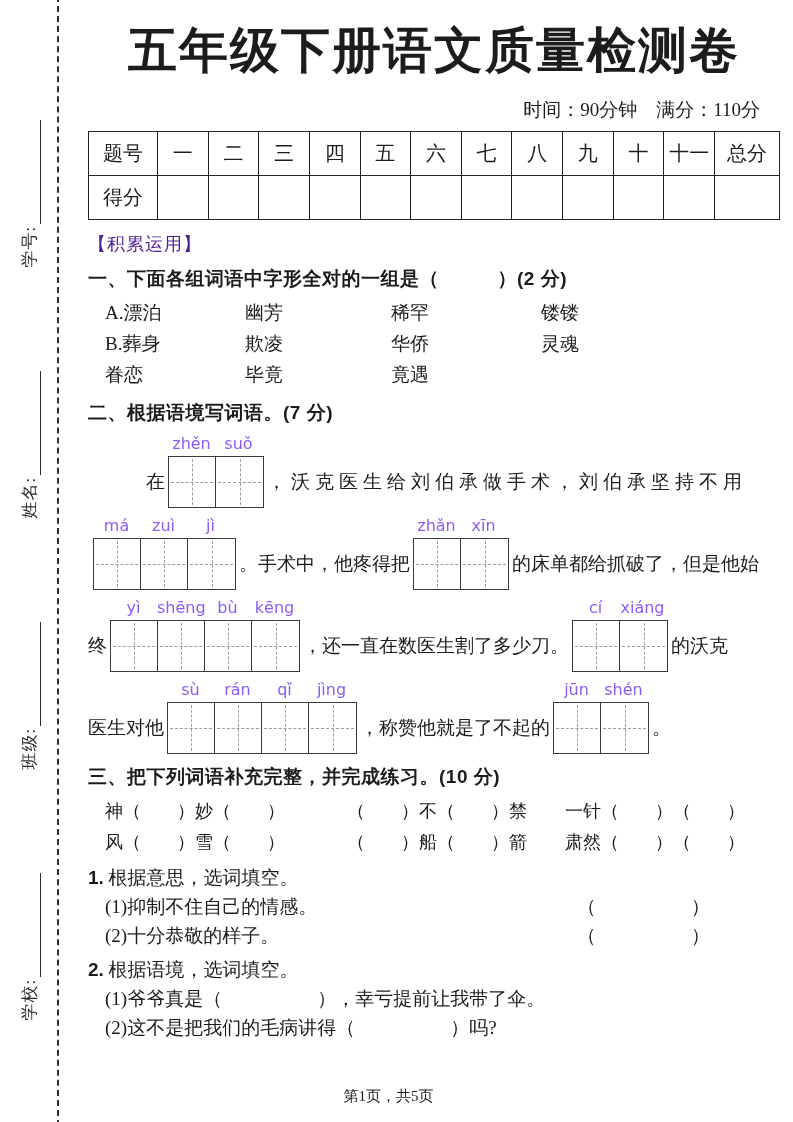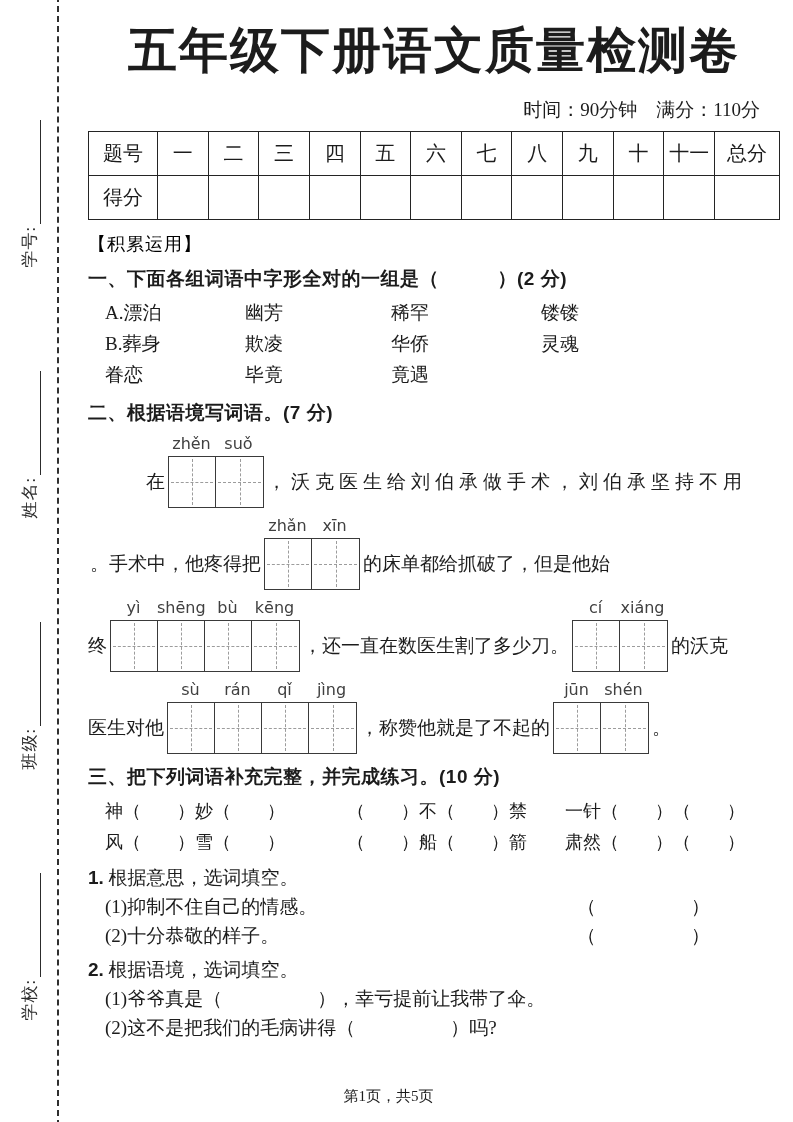--- a/index.html
+++ b/index.html
@@ -21,34 +21,34 @@
   .bind-blank { display:inline-block; width:104px; height:1.05em; border-bottom:1.6px solid #2c2c2c; margin-left:2px; }
   
   .content { position:absolute; left:88px; top:20px; width:692px; }
   .title { margin:0; font-size:49px; font-weight:700; text-align:center; letter-spacing:2px; line-height:1.25; }
   .subtitle { font-size:33px; text-align:center; margin-top:8px; letter-spacing:1px; }
   .info { text-align:right; font-size:19px; padding-right:20px; margin-top:16px; }
   table.score-table { width:100%; margin-top:8px; border-collapse:collapse; border:1.5px solid #242424; table-layout:fixed; }
   table.score-table td { border:1.5px solid #242424; height:43px; text-align:center; font-size:20px; padding:0; }
   td.c-first { width:68px; }
   td.c-last { width:64px; }
-  .tag { margin-top:12px; font-size:18px; color:#000000; letter-spacing:1px; }
+  .tag { margin-top:12px; font-size:18px; color:#4c1d95; letter-spacing:1px; }
   .qh { margin-top:10px; font-size:19px; font-weight:700; font-family:"Liberation Sans","DejaVu Sans",sans-serif; letter-spacing:.5px; }
   .opt-grid { display:grid; grid-template-columns:140px 146px 150px auto; padding-left:17px; font-size:19px; line-height:31px; margin-top:5px; }
   
   .q2-lines { margin-top:2px; }
   .q2-line { display:flex; align-items:flex-end; margin-top:8px; font-size:19px; }
   .seg-text { padding-bottom:13px; white-space:pre; }
   .q2-line[data-line="0"] { padding-left:58px; }
   .q2-line[data-line="0"] .seg-text:last-child { letter-spacing:5px; }
   .q2-line[data-line="1"] { padding-left:2px; }
   .q2-line[data-line="2"] .wgroup:last-of-type { margin-left:16px; }
   .wgroup { display:inline-flex; flex-direction:column; margin:0 3px; }
   .pin-row { display:flex; }
-  .pin-cell { width:47px; text-align:center; font-family:"DejaVu Sans","Liberation Sans",sans-serif; font-size:16px; height:22px; line-height:20px; color:#404040; }
+  .pin-cell { width:47px; text-align:center; font-family:"DejaVu Sans","Liberation Sans",sans-serif; font-size:16px; height:22px; line-height:20px; color:#8b5cf6; }
   .box-row { display:flex; border:1.5px solid #3a3a3a; }
   .wbox { position:relative; width:47px; height:50px; border-right:1.5px solid #3a3a3a; box-sizing:border-box; }
   .wbox:last-child { border-right:none; }
   .wbox::before { content:""; position:absolute; left:50%; top:2px; bottom:2px; border-left:1px dashed #9c9c9c; }
   .wbox::after  { content:""; position:absolute; top:50%; left:2px; right:2px; border-top:1px dashed #9c9c9c; }
   
   .idiom-grid { display:grid; grid-template-columns:242px 218px auto; padding-left:17px; font-size:18px; line-height:31px; margin-top:6px; }
   .subq { margin-top:5px; font-size:19px; line-height:29px; }
   .subno { font-weight:700; font-family:"Liberation Sans","DejaVu Sans",sans-serif; }
   .ans-row { display:flex; justify-content:space-between; padding-left:17px; padding-right:70px; font-size:19px; line-height:29px; }
@@ -145,20 +145,32 @@
               <span class="pin-cell">suǒ</span>
             </span>
             <span class="box-row">
               <span class="wbox"></span>
               <span class="wbox"></span>
             </span>
           </span>
           <span class="seg-text">，沃克医生给刘伯承做手术，刘伯承坚持不用</span>
         </div>
         <div class="q2-line" data-line="1">
+          <span class="wgroup">
+            <span class="pin-row">
+              <span class="pin-cell">má</span>
+              <span class="pin-cell">zuì</span>
+              <span class="pin-cell">jì</span>
+            </span>
+            <span class="box-row">
+              <span class="wbox"></span>
+              <span class="wbox"></span>
+              <span class="wbox"></span>
+            </span>
+          </span>
           <span class="seg-text">。手术中，他疼得把</span>
           <span class="wgroup">
             <span class="pin-row">
               <span class="pin-cell">zhǎn</span>
               <span class="pin-cell">xīn</span>
             </span>
             <span class="box-row">
               <span class="wbox"></span>
               <span class="wbox"></span>
             </span>

